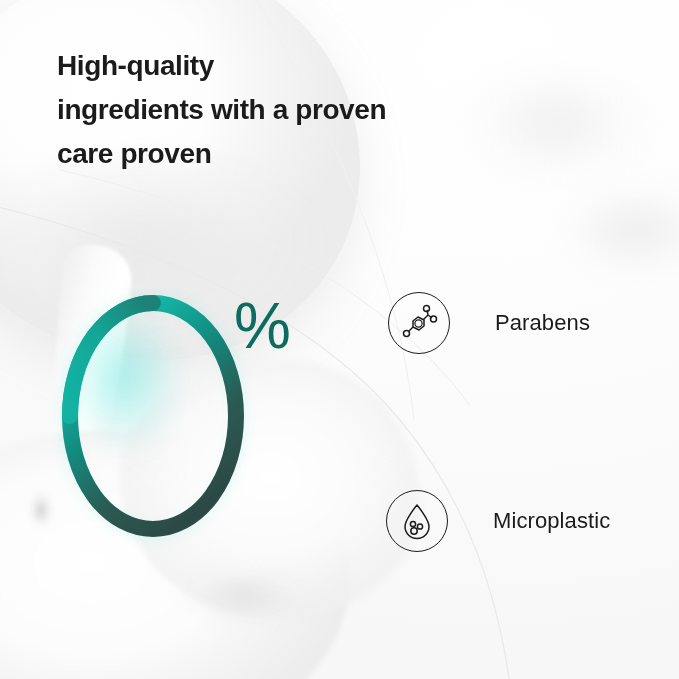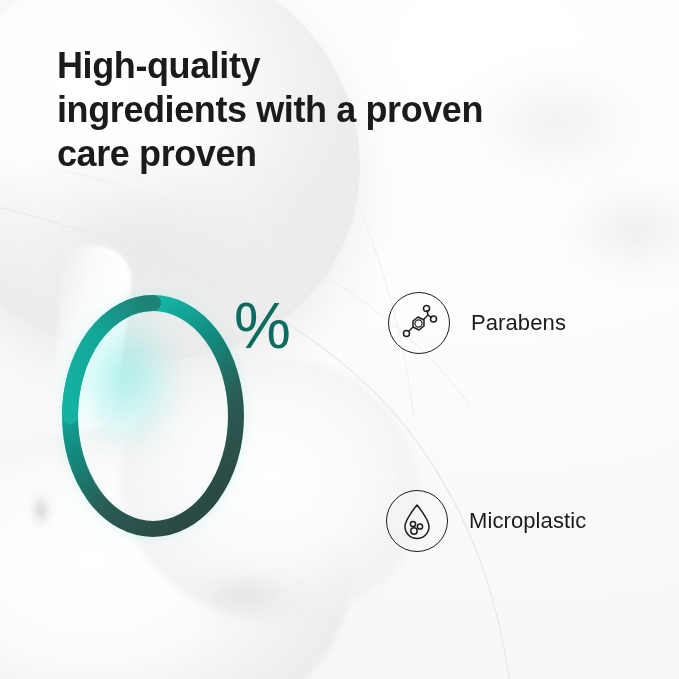--- a/index.html
+++ b/index.html
@@ -128,21 +128,21 @@
 
   
   .headline {
     position: absolute;
     left: 57px;
     top: 44px;
     width: 560px;
   }
   .headline-line {
     color: #1b1b1b;
-    font-size: 36px;
+    font-size: 28px;
     line-height: 44px;
     letter-spacing: -0.4px;
     white-space: nowrap;
   }
   .headline-line.bold { font-weight: 700; }
   .headline-line.light { font-weight: 700; }
 
   
   .zero-wrap {
     position: absolute;
@@ -178,20 +178,21 @@
     position: absolute;
     left: 384px;
     top: 292px;
     width: 280px;
     height: 275px;
   }
   .claim-row {
     position: absolute;
     display: flex;
     align-items: center;
+    gap: 24px;
   }
   .claim-row.r0 { left: 4px;  top: 0px;   }
   .claim-row.r1 { left: 46px; top: 102px; }
   .claim-row.r2 { left: 2px;  top: 198px; }
 
   .claim-icon {
     width: 62px;
     height: 62px;
     border-radius: 50%;
     border: 1.4px solid #1c1c1c;

